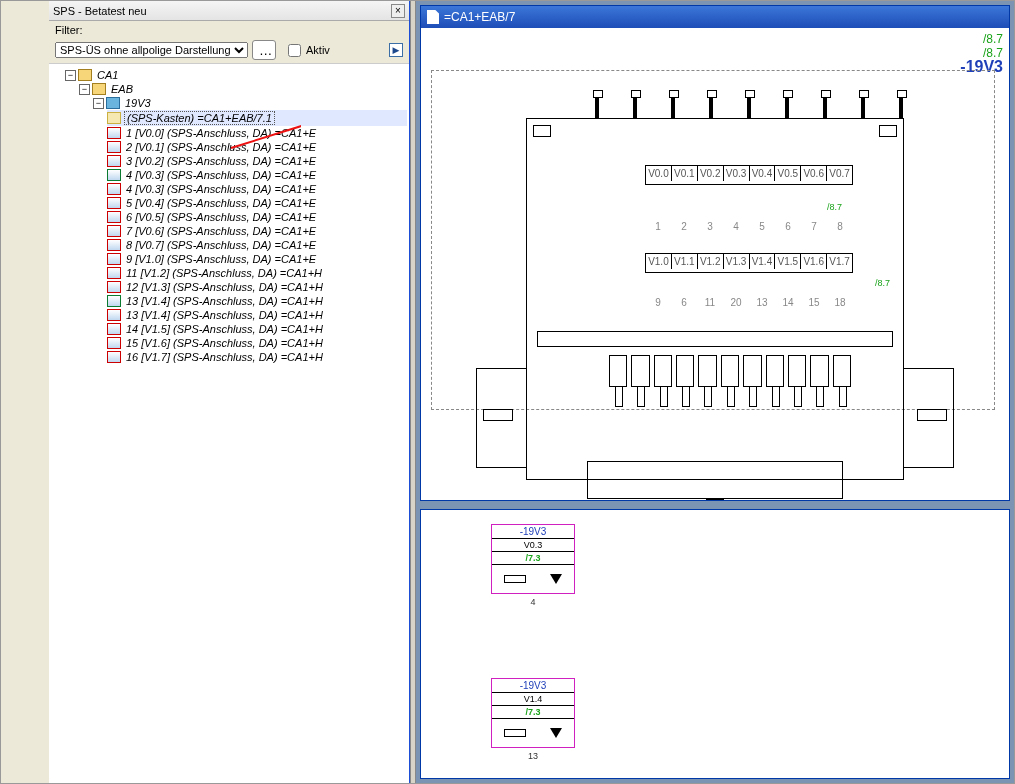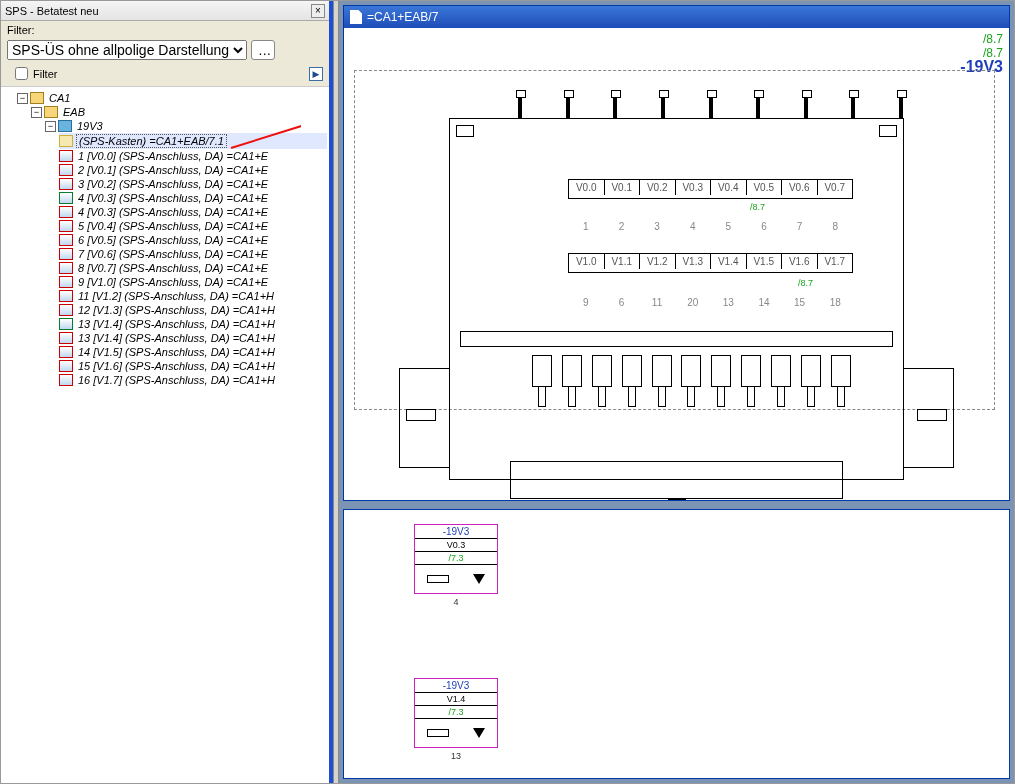--- a/index.html
+++ b/index.html
@@ -1,24 +1,24 @@
 <!DOCTYPE html>
 <html><head>
 <meta charset="utf-8">
 <style>
   * { box-sizing: border-box; }
   html, body { margin: 0; padding: 0; font-family: Tahoma, Arial, sans-serif; font-size: 11px; background: #ece9d8; }
   .app { display: flex; width: 1015px; height: 784px; border: 1px solid #999; position: relative; }
   
-  .left-panel { width: 332px; height: 100%; display: flex; flex-direction: column; background: #fff; border-right: 4px solid #1d4ed8; }
+  .left-panel { width: 361px; height: 100%; display: flex; flex-direction: column; background: #fff; border-right: 1px solid #1d4ed8; margin-left: 48px; }
   .panel-titlebar { height: 20px; background: linear-gradient(#f5f5f5,#e4e4e4); border-bottom: 1px solid #aaa; display: flex; align-items: center; padding: 0 4px; }
   .panel-titlebar .close { margin-left: auto; width: 14px; height: 14px; font-size: 10px; line-height: 12px; text-align: center; border: 1px solid #888; background: #eee; cursor: pointer; }
   .filter-row { padding: 3px 6px; display: flex; flex-wrap: wrap; align-items: center; gap: 4px; background: #ece9d8; border-bottom: 1px solid #ccc; }
   .filter-row label { width: 100%; }
-  .filter-row select { flex: 0 0 190px; font-size: 14px; }
+  .filter-row select { flex: 0 0 190px; font-size: 11px; }
   .btn-dots { width: 24px; height: 20px; border: 1px solid #888; background: #fff; border-radius: 3px; cursor: pointer; }
   .aktiv { display: flex; align-items: center; gap: 2px; margin-left: 4px; }
   .arrow-btn { margin-left: auto; width: 14px; height: 14px; border: 1px solid #3a6ea5; background: #fff; color: #1e4a8d; font-size: 9px; line-height: 12px; text-align: center; cursor: pointer; }
   .tree-wrap { flex: 1; overflow: auto; padding: 4px 2px; background: #fff; }
   .tree ul { list-style: none; margin: 0; padding-left: 14px; }
   .tree li { white-space: nowrap; padding: 1px 0; display: flex; align-items: center; }
   .tree li > .toggle { width: 11px; height: 11px; border: 1px solid #666; display: inline-flex; align-items: center; justify-content: center; font-size: 9px; margin-right: 2px; cursor: pointer; background: #fff; }
   .ico { display: inline-block; width: 14px; height: 12px; margin-right: 3px; background: #f7d67a; border: 1px solid #a37f20; }
   .ico.module { background: #69b3df; border-color: #2a6e9e; }
   .ico.kasten { background: #f5e8b0; border-color: #c9b040; }
@@ -63,21 +63,21 @@
   .nums div { flex: 1; text-align: center; font-size: 10px; color: #888; padding: 6px 0; }
   .term-row { position: absolute; left: 80px; right: 50px; display: flex; justify-content: space-between; }
   .term { width: 24px; height: 56px; position: relative; }
   .term .body { position: absolute; top: 0; left: 2px; right: 2px; height: 32px; border: 1px solid #000; background: #fff; }
   .term .stem { position: absolute; top: 32px; left: 8px; width: 8px; height: 20px; border: 1px solid #000; border-top: none; }
 
   
   .sym { position: absolute; width: 84px; border: 1px solid #d020c0; }
   .sym .hdr { text-align: center; font-size: 10px; padding: 1px 0; color: #1e3fb8; border-bottom: 1px solid #000; }
   .sym .row { text-align: center; font-size: 9px; padding: 1px 0; border-bottom: 1px solid #000; }
-  .sym .row.green { color: #1aa31a; }
+  .sym .row.green { color: #1aa31a; font-weight: bold; }
   .sym .body { height: 28px; display: flex; align-items: center; justify-content: space-around; }
   .sym .rect { width: 22px; height: 8px; border: 1px solid #000; }
   .sym .tri { width: 0; height: 0; border-left: 6px solid transparent; border-right: 6px solid transparent; border-top: 10px solid #000; position: relative; }
   .sym .pinlbl { position:absolute; left:50%; transform:translateX(-50%); bottom:-14px; font-size:9px; color:#333; }
 
   
   .arrows { position: absolute; inset: 0; pointer-events: none; }
 
   .vsplit { width: 6px; background: #d8d4c8; cursor: col-resize; border-left:1px solid #888; border-right:1px solid #888; }
 </style>
@@ -92,21 +92,21 @@
       <span class="close">×</span>
     </div>
     <div class="filter-row">
       <label>Filter:</label>
       <select>
         <option>SPS-ÜS ohne allpolige Darstellung</option>
       </select>
       <button class="btn-dots">…</button>
       <span class="aktiv">
         <input type="checkbox" style="">
-        <span>Filter</span>
+        <span>Aktiv</span>
       </span>
       <span class="arrow-btn">▶</span>
     </div>
     <div class="tree-wrap">
       <div class="tree">
         <ul>
           <li>
               <span class="toggle">−</span>
               <span class="ico"></span>
               <span class="label">CA1</span>
@@ -230,21 +230,21 @@
               <div class="pin"></div>
               <div class="pin"></div>
               <div class="pin"></div>
               <div class="pin"></div>
               <div class="pin"></div>
             </div>
           <div class="plc-body">
             <div class="mount-slot" style="left:6px; top:6px;"></div>
             <div class="mount-slot" style="right:6px; top:6px;"></div>
 
-            <div class="label-block" style="top:60px; height:20px;">
+            <div class="label-block" style="top:46px; height:20px;">
               <div class="cells" id="rowA">
                   <div>V0.0</div>
                   <div>V0.1</div>
                   <div>V0.2</div>
                   <div>V0.3</div>
                   <div>V0.4</div>
                   <div>V0.5</div>
                   <div>V0.6</div>
                   <div>V0.7</div>
                 </div>

